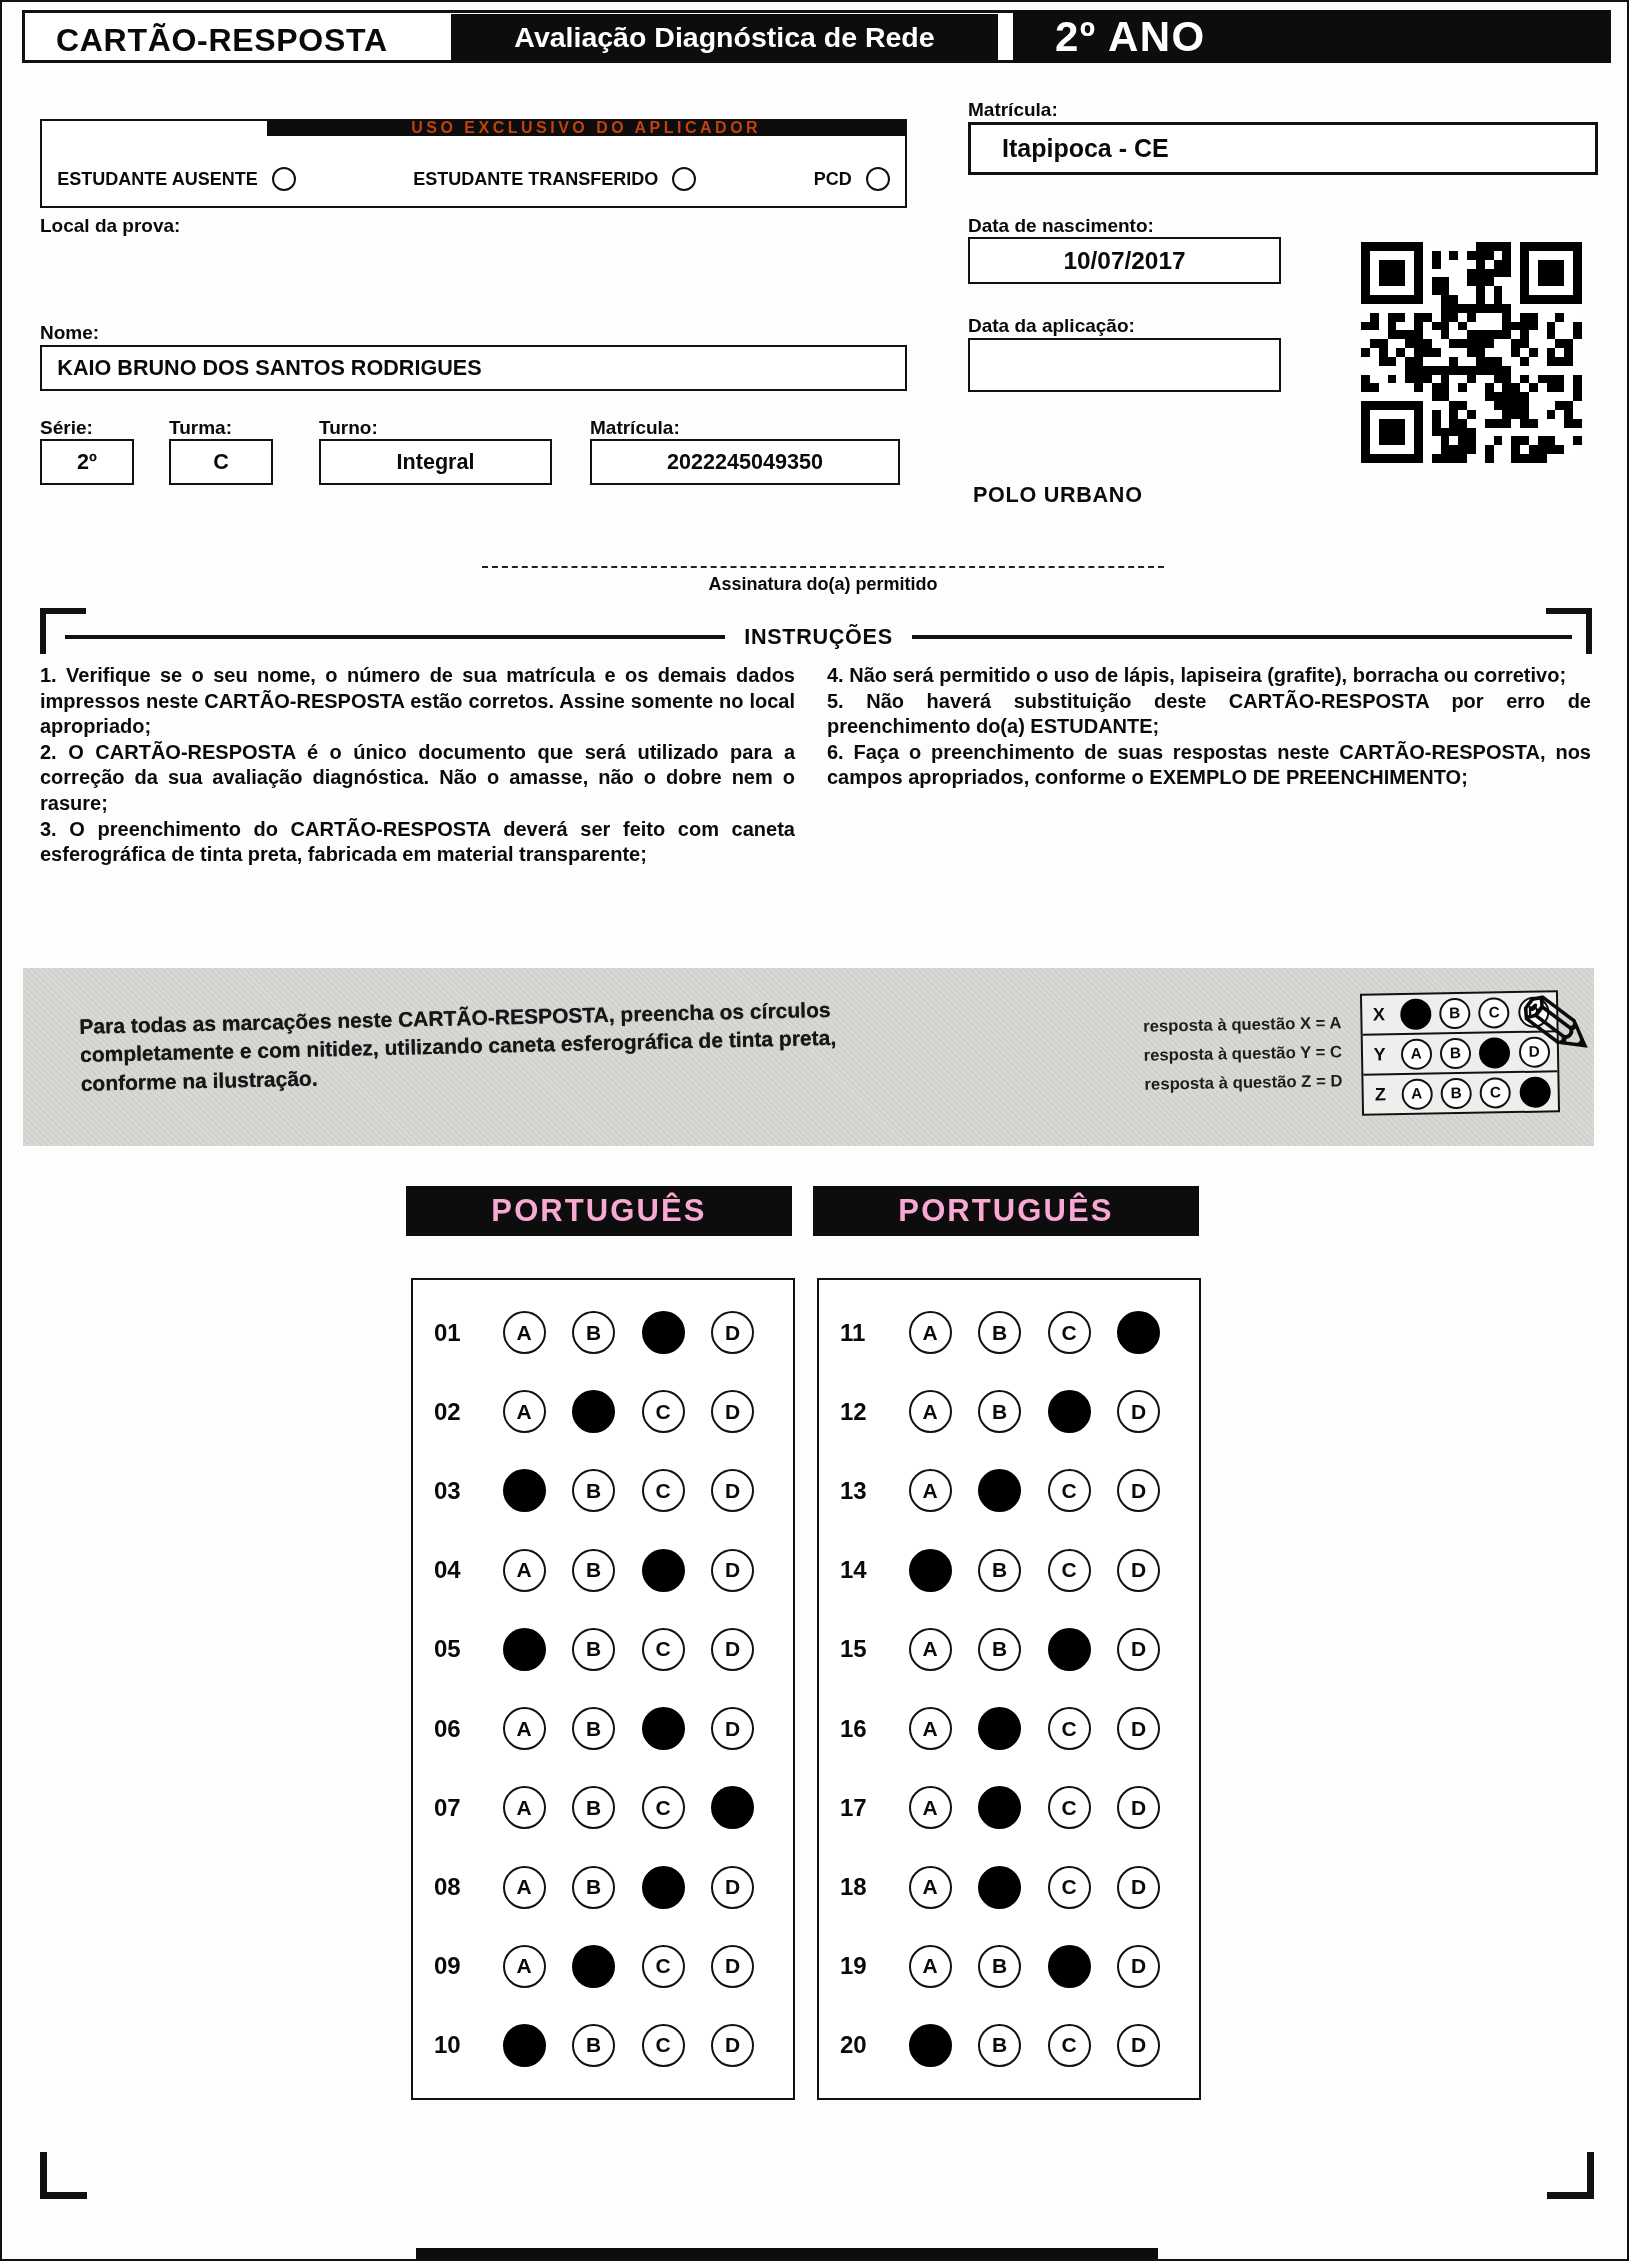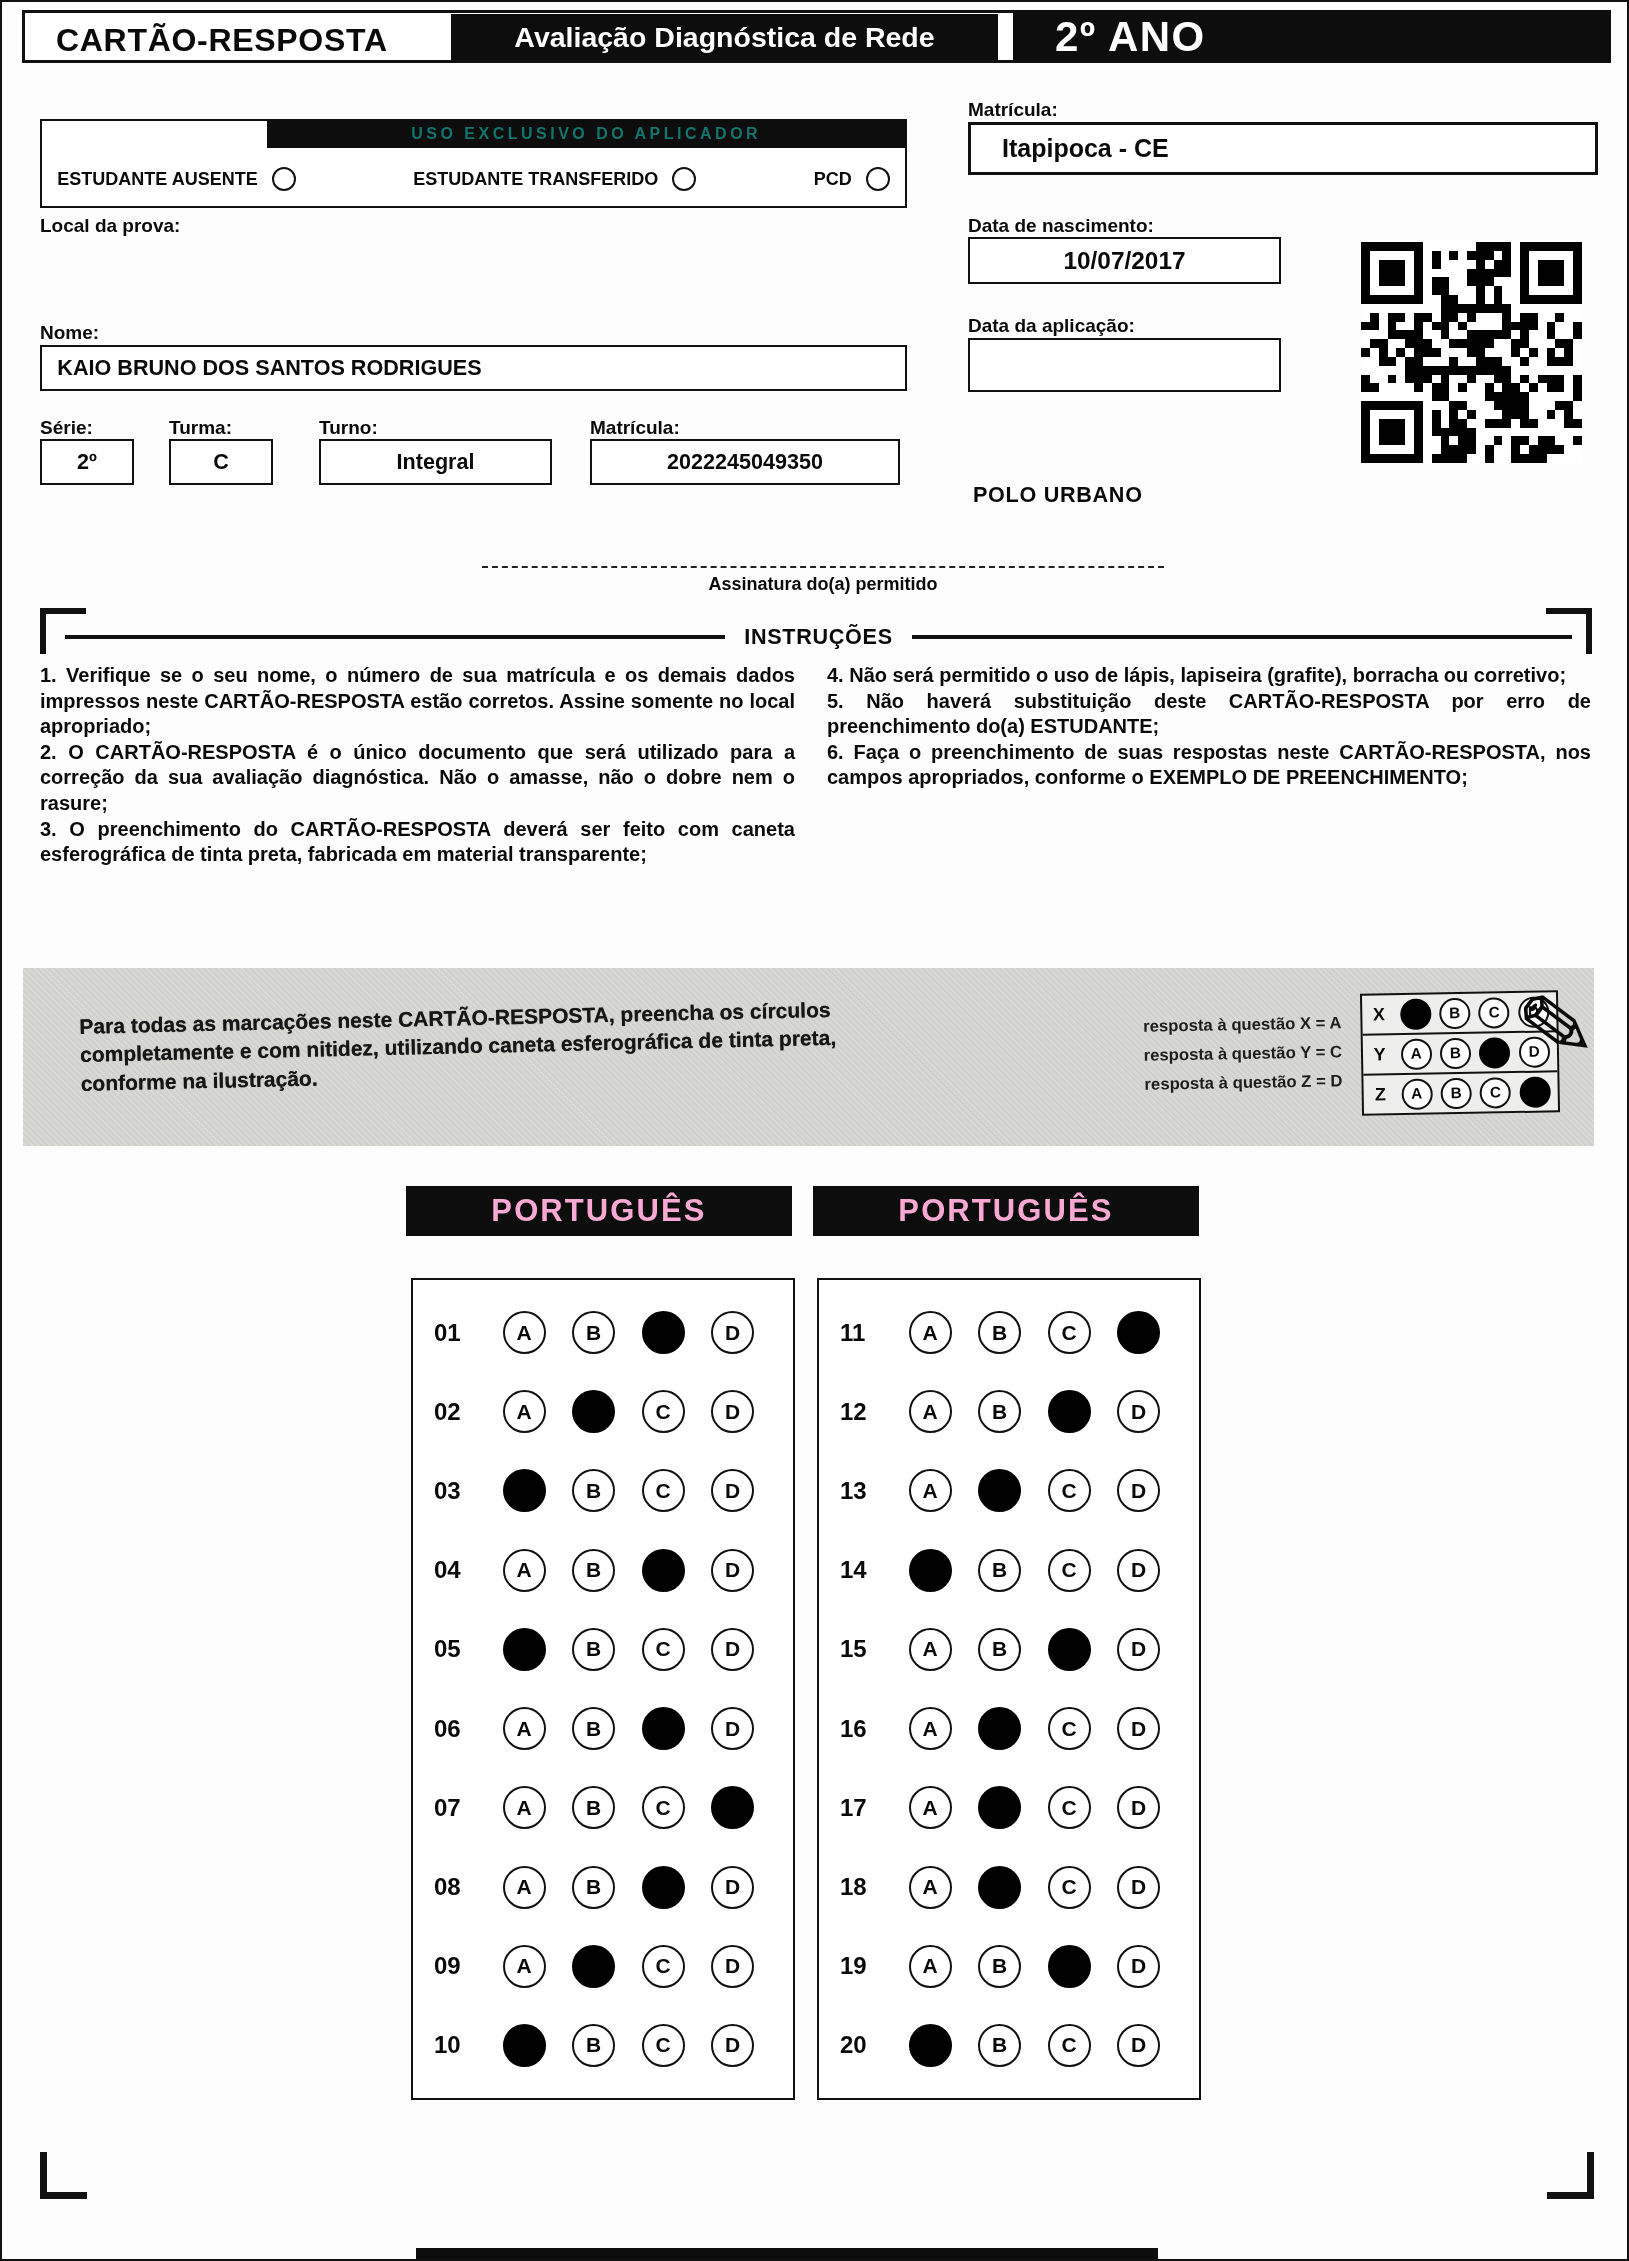--- a/index.html
+++ b/index.html
@@ -8,21 +8,21 @@
     border:2.1px solid #111; box-sizing:border-box; overflow:hidden;
     font-family:"Liberation Sans", sans-serif; color:#0a0a0a;
   }
   
   .header-bar { position:absolute; left:19.5px; top:8.4px; width:1589px; height:53px; border:3.5px solid #111; box-sizing:border-box; background:#fff; }
   .header-title { position:absolute; left:54px; top:19.5px; font-size:32px; font-weight:bold; letter-spacing:0.7px; }
   .header-subtitle { position:absolute; left:449px; top:12px; width:547px; height:46px; background:#0d0d0d; color:#fff; font-size:28.5px; font-weight:bold; display:flex; align-items:center; justify-content:center; }
   .header-grade { position:absolute; left:1011px; top:8.4px; width:597px; height:53px; background:#0d0d0d; color:#fff; font-size:42px; font-weight:bold; display:flex; align-items:center; padding-left:42px; box-sizing:border-box; letter-spacing:1.4px; }
   
   .app-box { position:absolute; left:38px; top:117px; width:867px; height:89px; border:2.8px solid #111; box-sizing:border-box; background:#fff; }
-  .app-bar { position:absolute; right:-0.7px; top:-0.7px; width:639px; height:28px; background:#0d0d0d; color:#0f766e; font-size:16px; font-weight:bold; letter-spacing:3.5px; display:flex; align-items:center; justify-content:center; }
+  .app-bar { position:absolute; right:-0.7px; top:-0.7px; width:639px; height:16px; background:#0d0d0d; color:#c2410c; font-size:16px; font-weight:bold; letter-spacing:3.5px; display:flex; align-items:center; justify-content:center; }
   .app-row { position:absolute; left:15.3px; top:46px; right:15.3px; display:flex; justify-content:space-between; align-items:center; font-size:18px; font-weight:bold; }
   .app-item { display:flex; align-items:center; }
   .chk { width:24px; height:24px; border:2.1px solid #111; border-radius:50%; display:inline-block; margin-left:14px; box-sizing:border-box; background:#fff; }
   
   .flabel { position:absolute; font-size:19px; font-weight:bold; }
   .fbox { position:absolute; border:2.8px solid #111; box-sizing:border-box; display:flex; align-items:center; font-size:21.6px; font-weight:bold; padding-left:15.3px; background:#fff; }
   .fbox.center { justify-content:center; padding-left:0; }
   .lb-local { left:38px; top:213px; }   .bx-local { left:38px; top:235px; width:867px; height:46px; }
   .lb-nome  { left:38px; top:320px; }   .bx-nome  { left:38px; top:343px; width:867px; height:46px; }
   .lb-serie { left:38px; top:415px; }   .bx-serie { left:38px; top:437px; width:94px; height:46px; }

